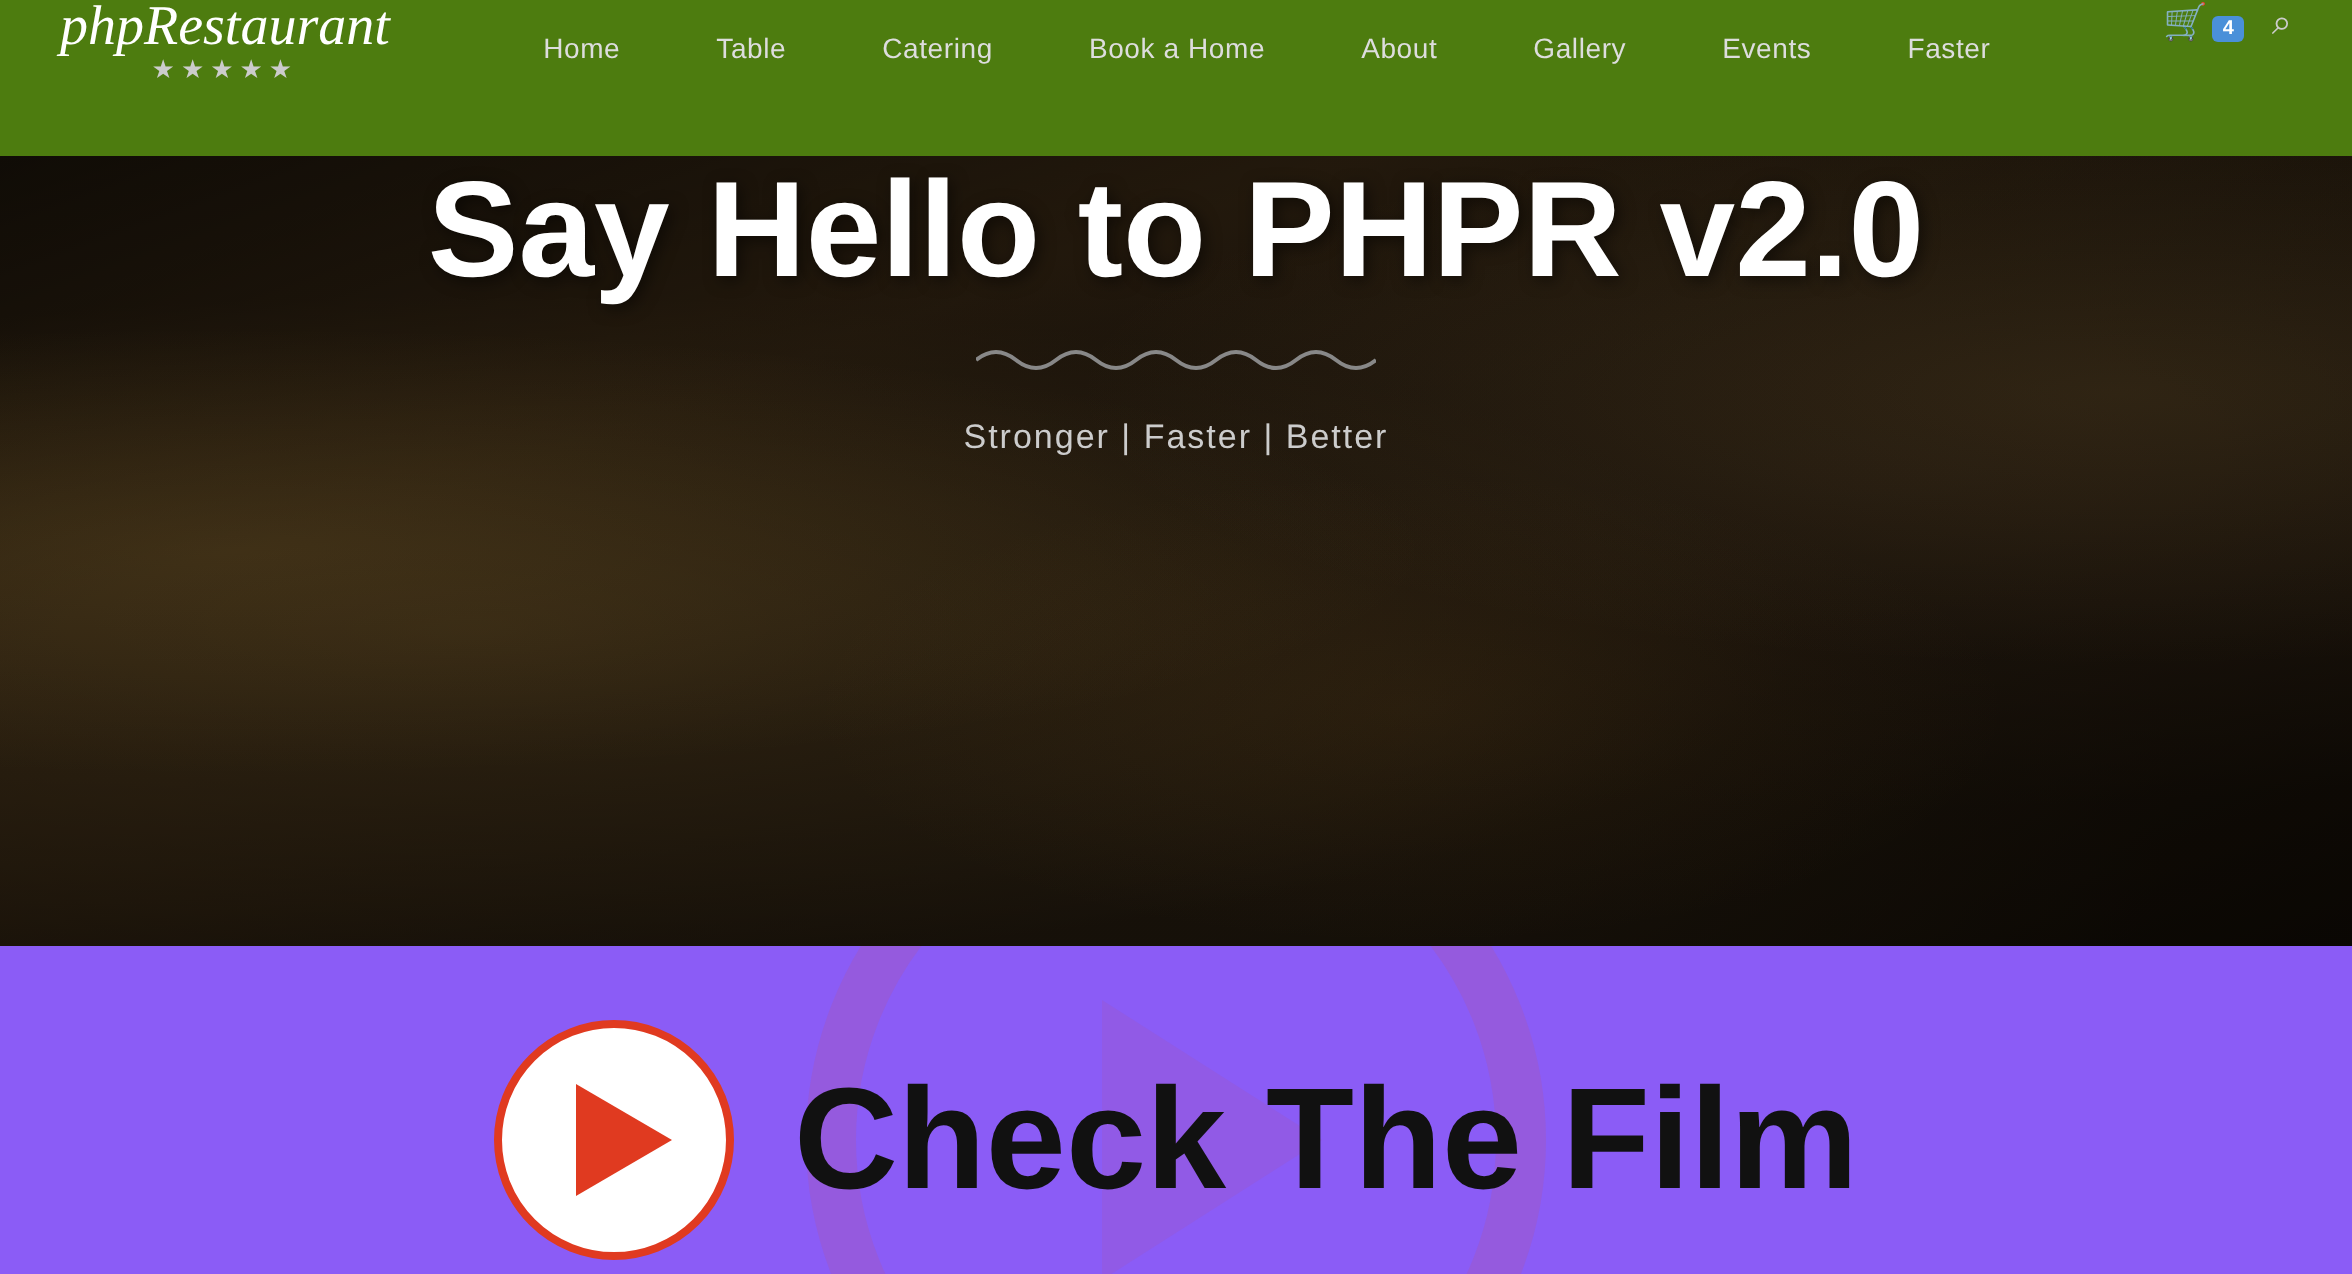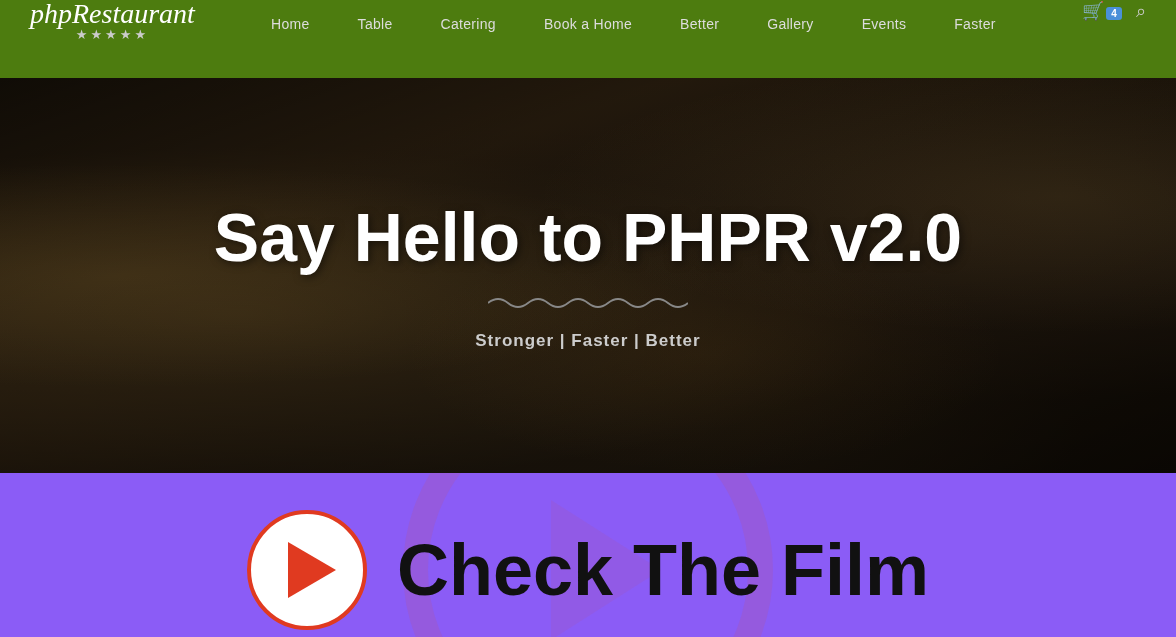--- a/index.html
+++ b/index.html
@@ -74,21 +74,21 @@
       margin-left: 6px;
     }
 
     
     .hero {
       width: 100%;
       height: 395px;
       position: relative;
       overflow: hidden;
       display: flex;
-      align-items: center;
+      align-items: flex-start;
       justify-content: center;
     }
     .hero-bg {
       position: absolute;
       inset: 0;
       background:
         linear-gradient(rgba(0,0,0,0.62), rgba(0,0,0,0.62)),
         
         radial-gradient(ellipse at 20% 60%, #7a5c2e 0%, transparent 50%),
         radial-gradient(ellipse at 80% 40%, #4a3520 0%, transparent 50%),
@@ -123,21 +123,21 @@
       text-align: center;
       margin-bottom: 12px;
       color: #aaa;
       font-size: 24px;
       letter-spacing: 2px;
     }
     .hero-subtitle {
       font-size: 17px;
       color: #ccc;
       letter-spacing: 1px;
-      font-weight: 700;
+      font-weight: 400;
     }
 
     
     .cta-section {
       background: #8b5cf6;
       height: 193px;
       display: flex;
       align-items: center;
       justify-content: center;
       gap: 30px;
@@ -209,21 +209,21 @@
       <span>phpRestaurant</span>
       <span class="stars">★★★★★</span>
     </div>
   </div>
 
   <nav>
     <a href="#">Home</a>
     <a href="#">Table</a>
     <a href="#">Catering</a>
     <a href="#">Book a Home</a>
-    <a href="#">Better</a>
+    <a href="#">About</a>
     <a href="#">Gallery</a>
     <a href="#">Events</a>
     <a href="#">Faster</a>
   </nav>
 
   <div class="nav-icons">
     <span class="cart-icon">🛒<span class="cart-badge">4</span></span>
     <span class="search-icon">⌕</span>
   </div>
 </header>

